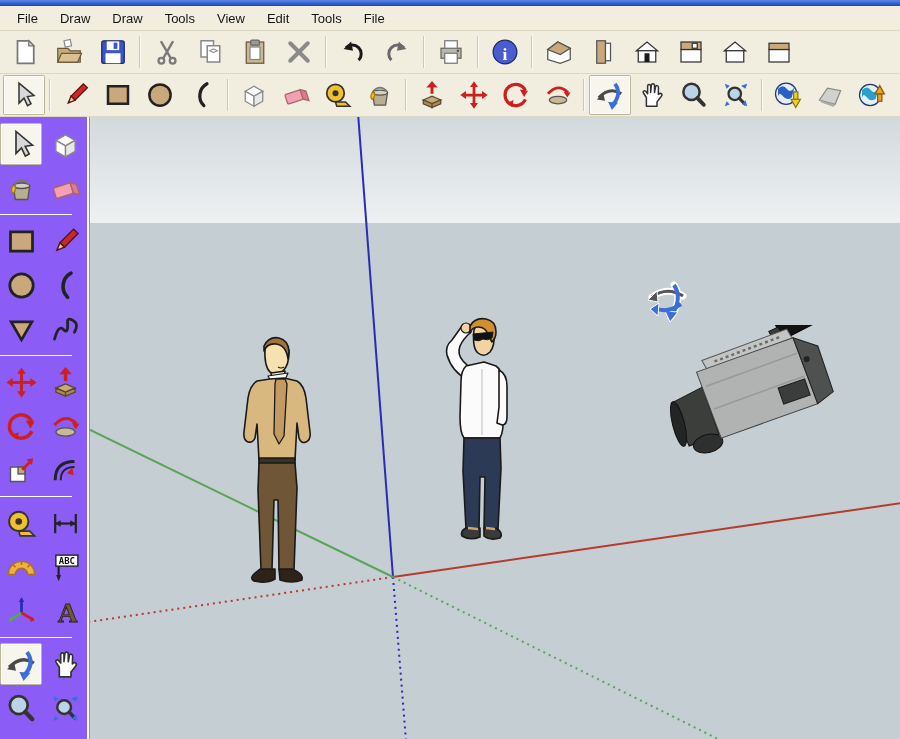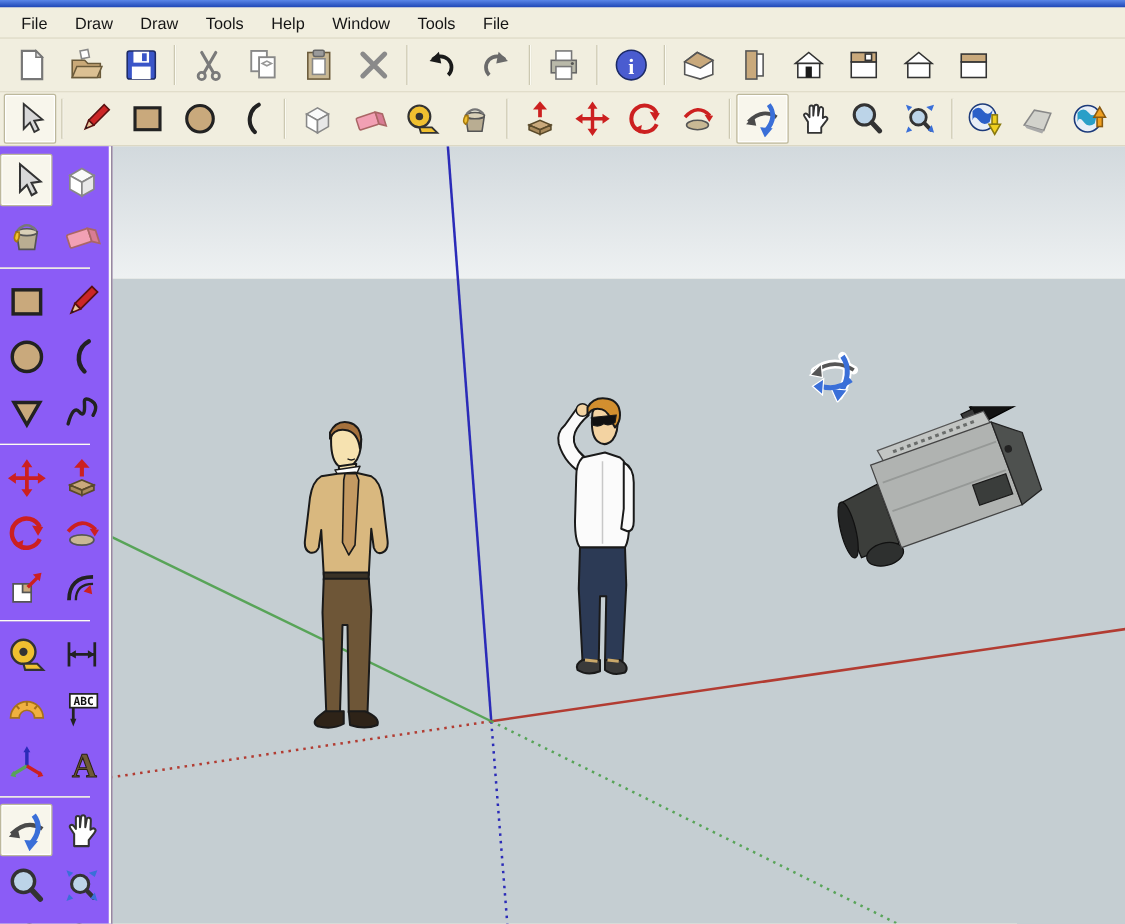--- a/index.html
+++ b/index.html
@@ -252,22 +252,22 @@
 </svg>
 
 <div id="app">
   <div class="title-strip"></div>
 
   <div class="menubar">
     <span class="menu-item">File</span>
     <span class="menu-item">Draw</span>
     <span class="menu-item">Draw</span>
     <span class="menu-item">Tools</span>
-    <span class="menu-item">Help</span>
-    <span class="menu-item">Window</span>
+    <span class="menu-item">View</span>
+    <span class="menu-item">Edit</span>
     <span class="menu-item">Tools</span>
     <span class="menu-item">File</span>
   </div>
 
   <div class="toolbar row1">
     <div class="tbtn">
         <svg class="ic">
           <use href="#s-page"></use>
         </svg>
       </div>

